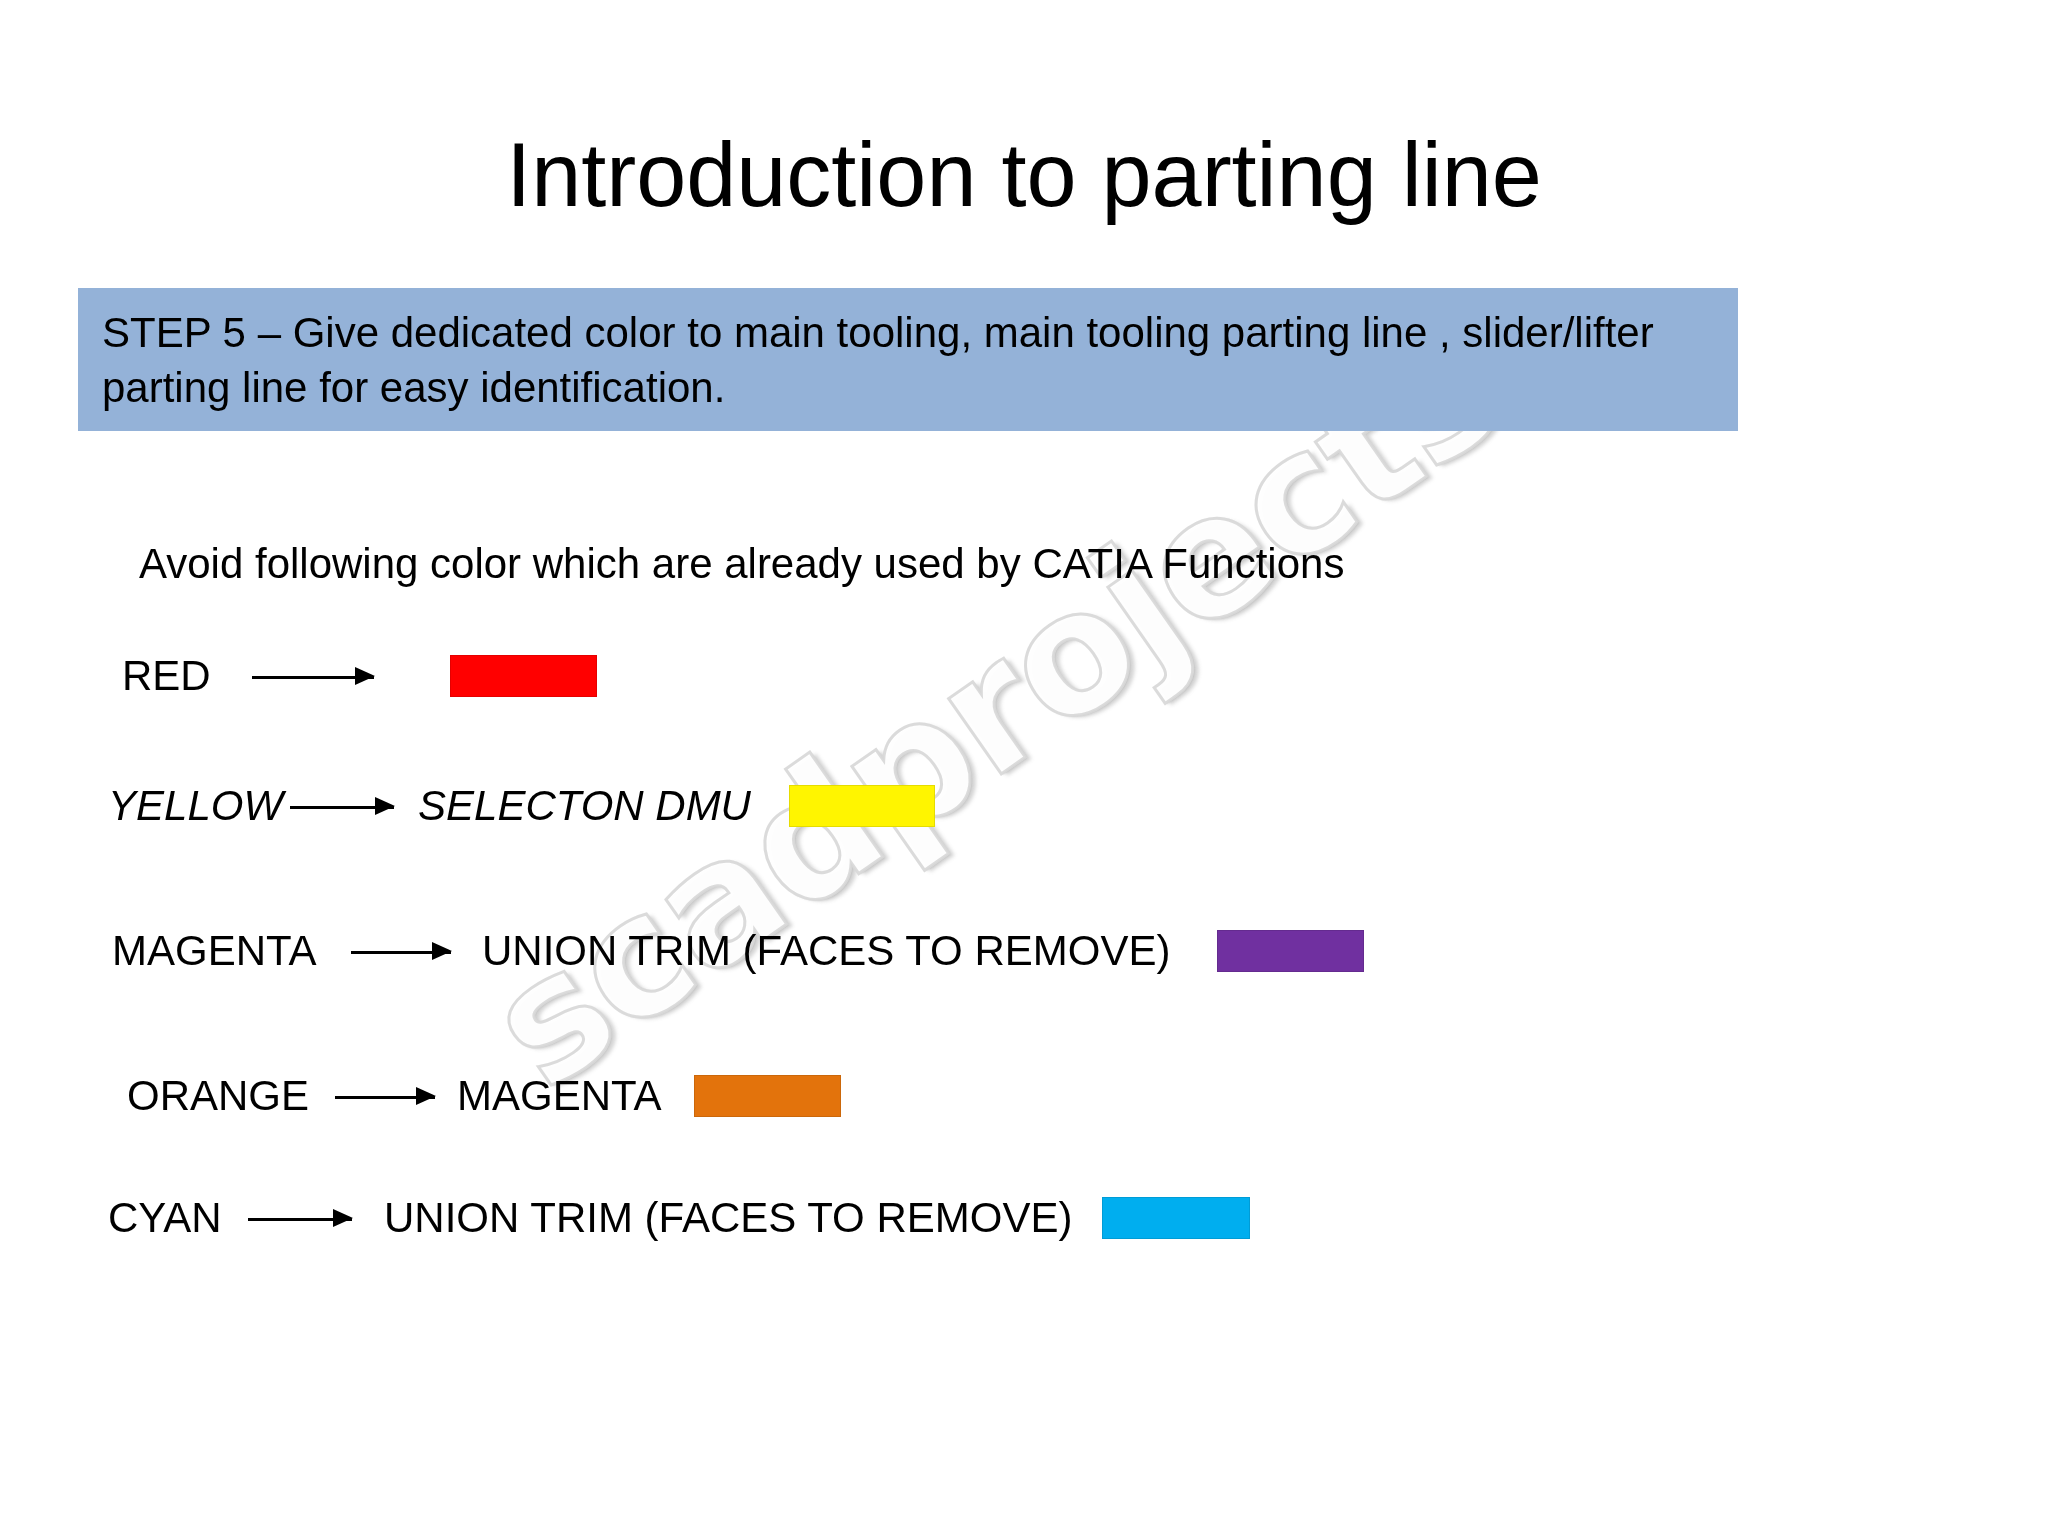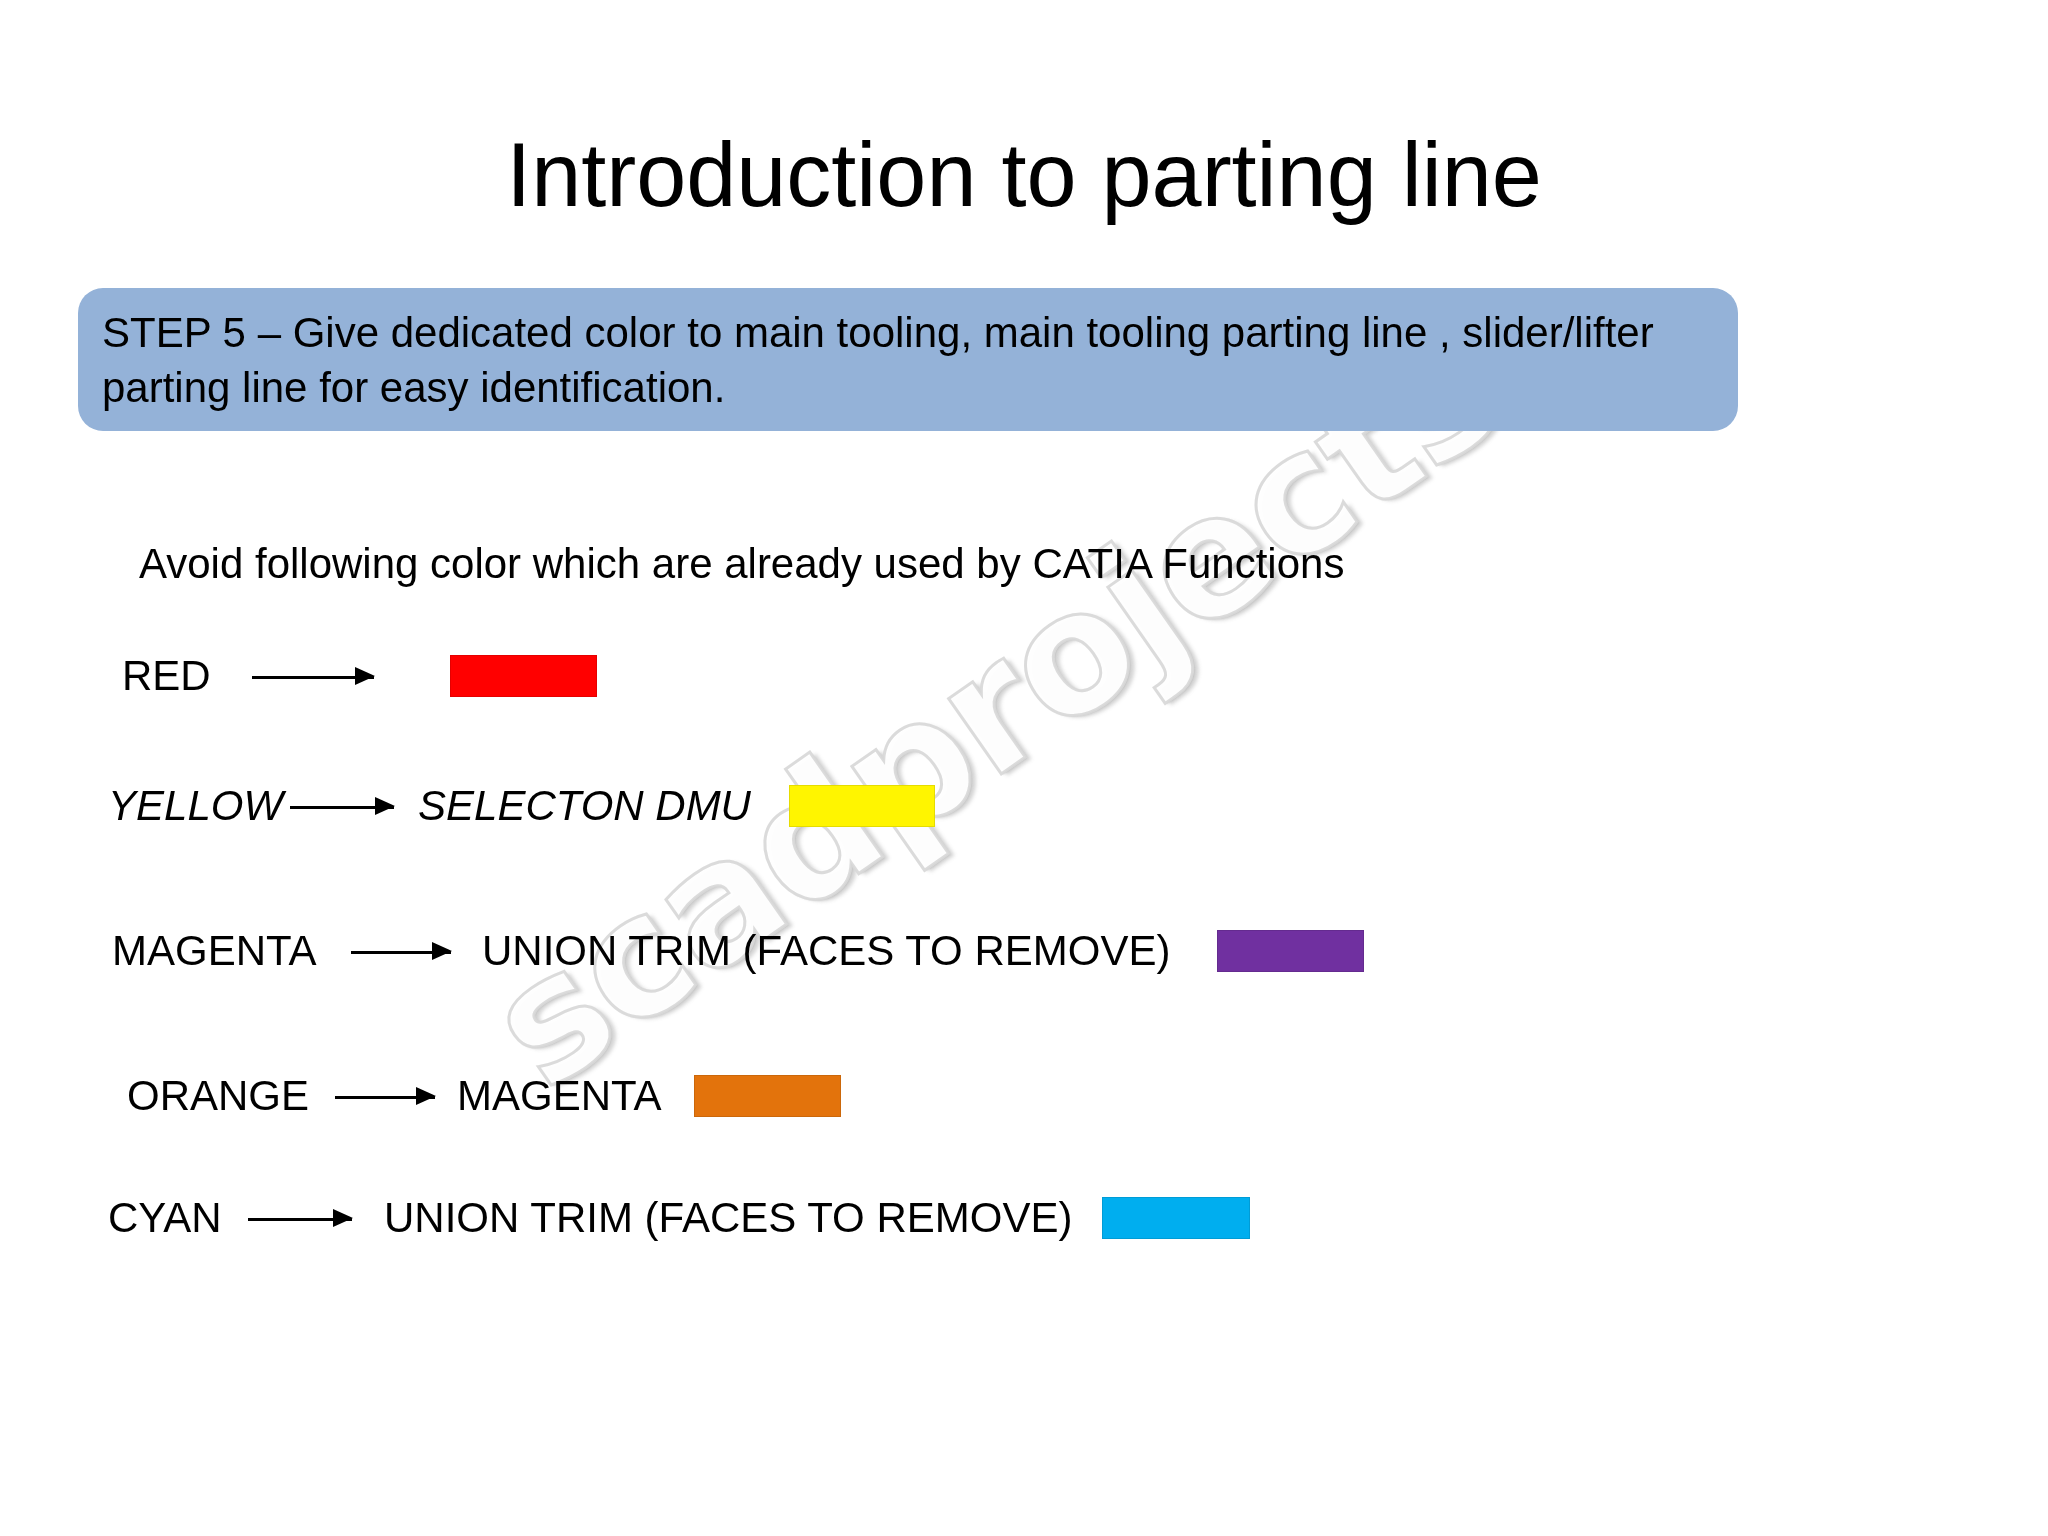--- a/index.html
+++ b/index.html
@@ -64,21 +64,20 @@
   .step-banner {
     position: absolute;
     left: 78px;
     top: 288px;
     width: 1660px;
     min-height: 142px;
     background: #94B2D8;
     box-sizing: border-box;
     padding: 18px 24px 16px 24px;
     z-index: 3;
-    border-radius: 25px;
   }
   .step-banner-text {
     font-size: 42px;
     line-height: 1.30;
     font-weight: 400;
     color: #000000;
   }
 
   
   .avoid-line {

